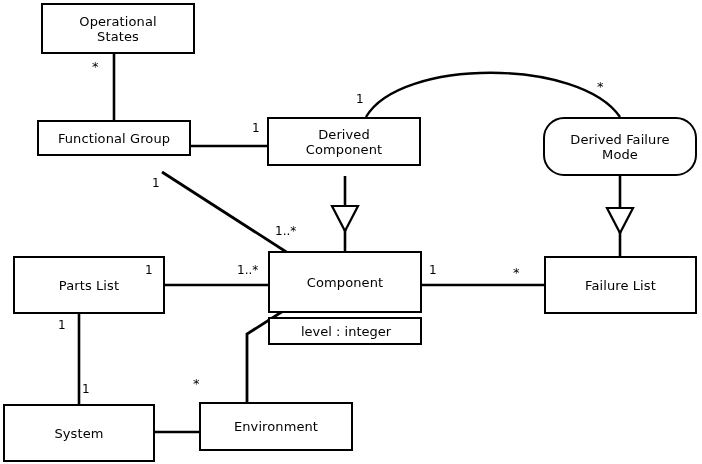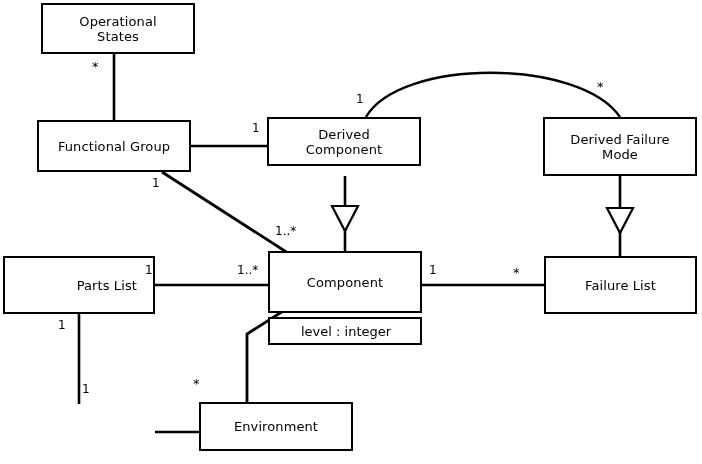--- a/index.html
+++ b/index.html
@@ -98,45 +98,48 @@
 
     <line x1="155" y1="432" x2="199" y2="432" stroke="#000000" stroke-width="2.6"></line>
 
     <polyline points="247,402 247,334 291,306" fill="none" stroke="#000000" stroke-width="2.8"></polyline>
   </svg>
 
   <div class="uml-class" style="left:41px; top:3px; width:154px; height:51px;">
     <div class="uml-name-compartment">Operational States</div>
   </div>
 
-  <div class="uml-class" style="left:37px; top:120px; width:154px; height:52px;">
+  <div class="uml-class" style="left:37px; top:120px; width:154px; height:36px;">
     <div class="uml-name-compartment">Functional Group</div>
   </div>
 
   <div class="uml-class" style="left:267px; top:117px; width:154px; height:49px;">
     <div class="uml-name-compartment">Derived Component</div>
   </div>
 
-  <div class="uml-class" style="left:543px; top:117px; width:154px; height:59px;">
+  <div class="uml-class" style="left:543px; top:117px; width:154px; height:59px;border-radius:21px;">
     <div class="uml-name-compartment">Derived Failure Mode</div>
   </div>
 
-  <div class="uml-class" style="left:3px; top:256px; width:152px; height:58px;align-items:flex-end;">
+  <div class="uml-class" style="left:13px; top:256px; width:152px; height:58px;">
     <div class="uml-name-compartment">Parts List</div>
   </div>
 
   <div class="uml-class" style="left:268px; top:251px; width:154px; height:62px;">
     <div class="uml-name-compartment">Component</div>
   </div>
   <div class="uml-attr-compartment" style="left:268px; top:317px; width:154px; height:28px;padding-left:31px;">level : integer</div>
 
   <div class="uml-class" style="left:544px; top:256px; width:153px; height:58px;">
     <div class="uml-name-compartment">Failure List</div>
   </div>
 
+  <div class="uml-class" style="left:3px; top:404px; width:152px; height:58px;">
+    <div class="uml-name-compartment">System</div>
+  </div>
 
   <div class="uml-class" style="left:199px; top:402px; width:154px; height:49px;">
     <div class="uml-name-compartment">Environment</div>
   </div>
 
   <div class="mult-label mult-star" style="left:92px; top:60px;">*</div>
 
   <div class="mult-label" style="left:252px; top:122px;">1</div>
 
   <div class="mult-label" style="left:356px; top:93px;">1</div>

